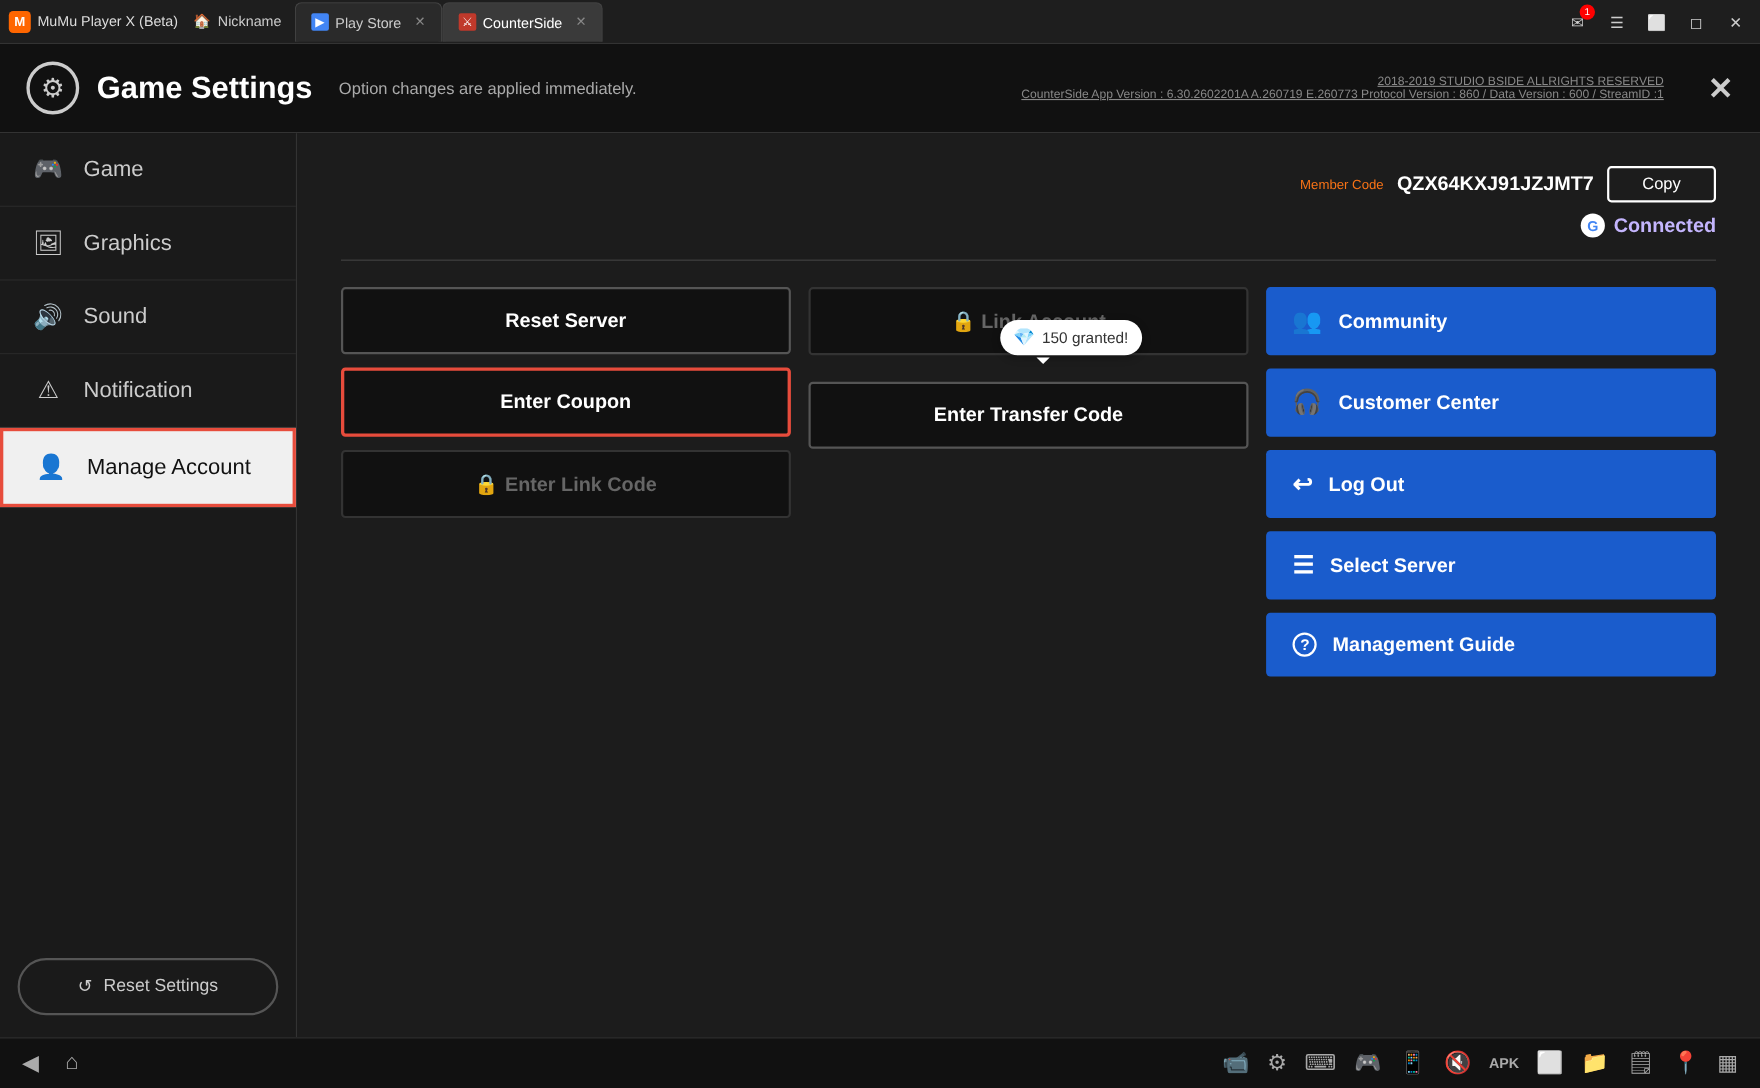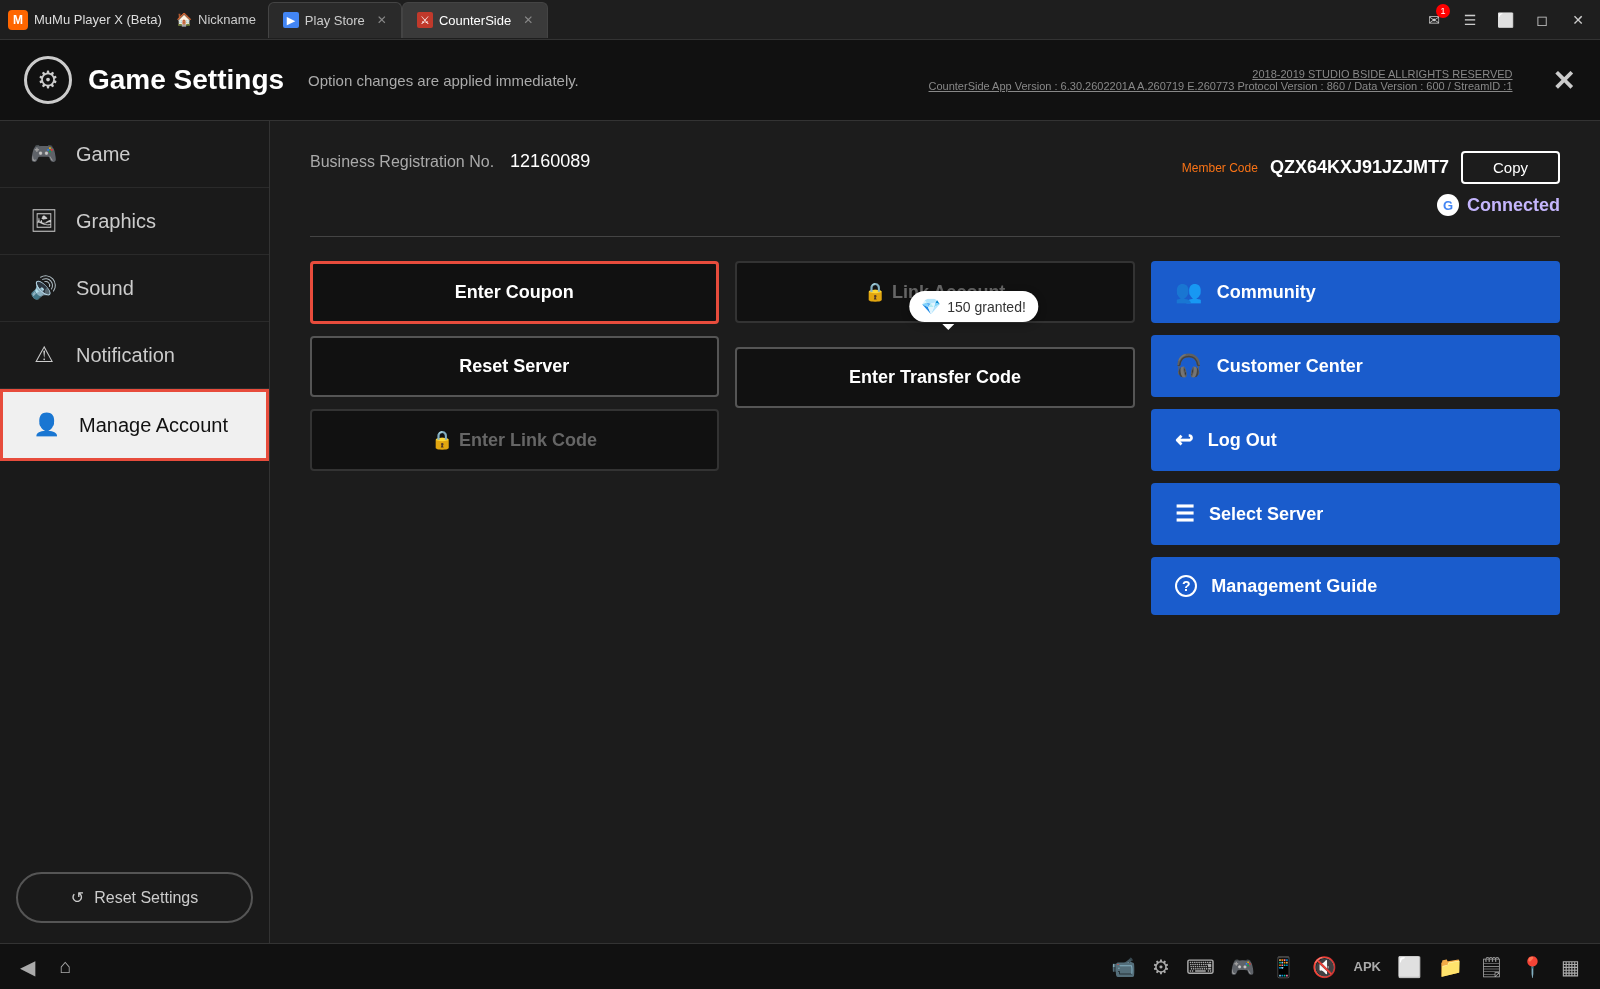--- a/index.html
+++ b/index.html
@@ -479,43 +479,39 @@
       <button class="reset-btn">
         <span>↺</span>
         <span>Reset Settings</span>
       </button>
     </div>
 
     <div class="content">
 
       <div class="account-info">
         <div class="info-left">
-          <div class="info-row">
-            <span class="info-label">Business Registration No.</span>
-            <span class="info-value">12160089</span>
-          </div>
         </div>
         <div class="info-right">
           <div class="member-code-row">
             <span class="member-label">Member Code</span>
             <span class="member-value">QZX64KXJ91JZJMT7</span>
             <button class="copy-btn">Copy</button>
           </div>
           <div class="connected-row">
             <div class="google-g">G</div>
             <span class="connected-text">Connected</span>
           </div>
         </div>
       </div>
 
       <div class="buttons-section">
 
         <div class="left-buttons">
+          <button class="action-btn">Reset Server</button>
           <button class="action-btn highlighted">Enter Coupon</button>
-          <button class="action-btn">Reset Server</button>
           <button class="action-btn disabled">
             <span>🔒</span>
             <span>Enter Link Code</span>
           </button>
         </div>
 
         <div class="middle-buttons">
           <button class="action-btn disabled">
             <span>🔒</span>
             <span>Link Account</span>

